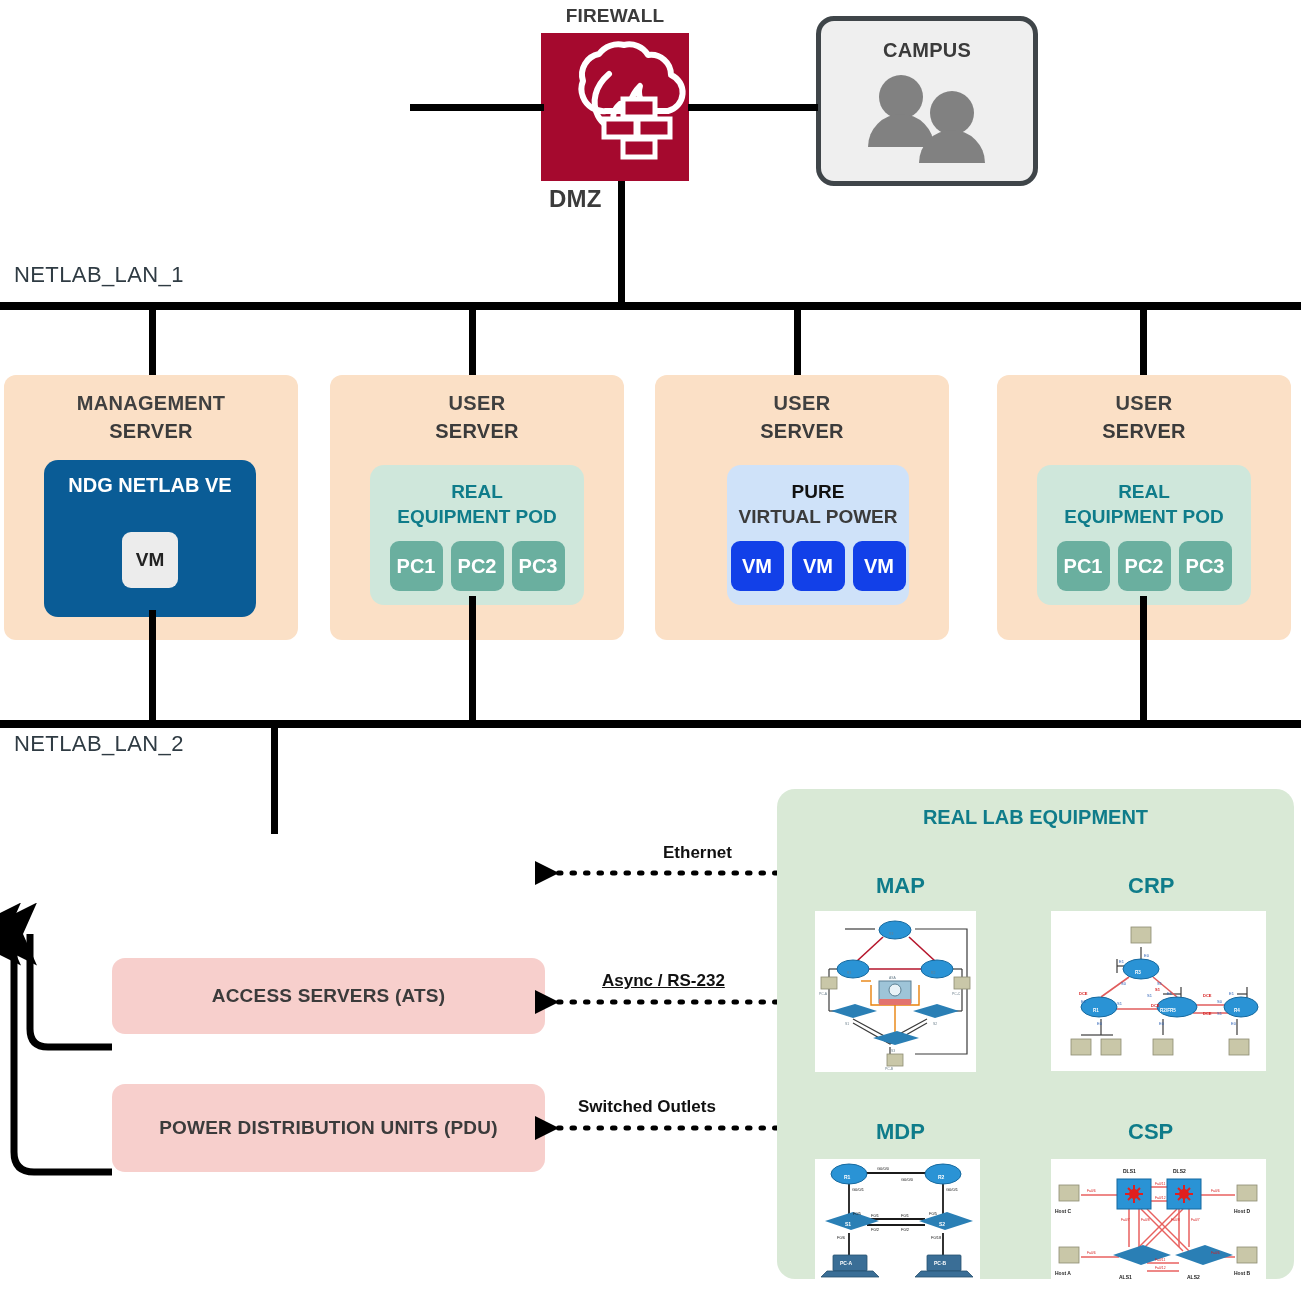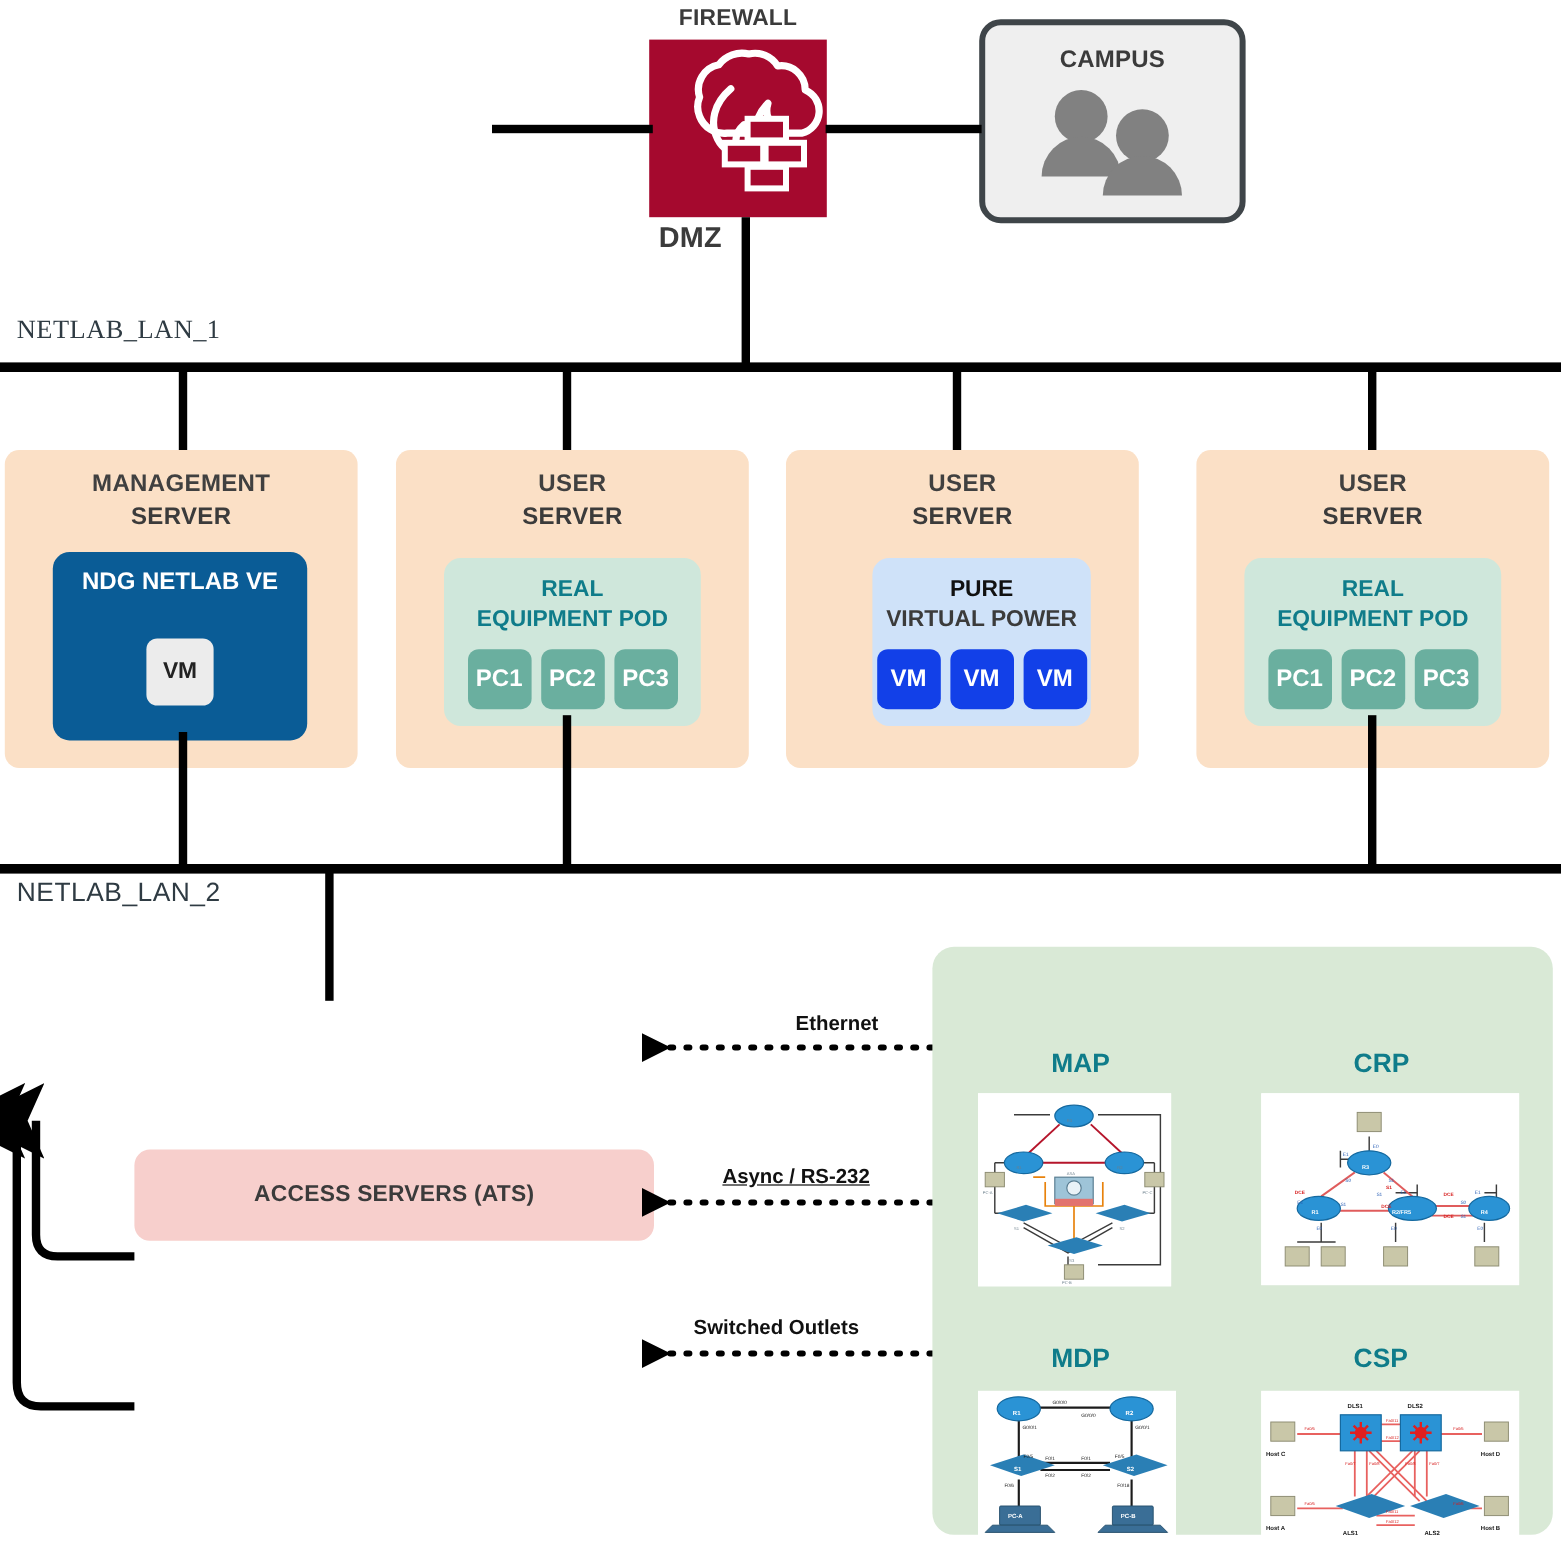--- a/index.html
+++ b/index.html
@@ -223,21 +223,21 @@
         <circle cx="131" cy="44" r="22"></circle>
         <path d="M98 94 a33 33 0 0 1 66 0 z"></path>
       </g>
     </svg>
   </div>
 
   <div class="hline" style="left:410px; top:104px; width:134px;"></div>
   <div class="hline" style="left:688px; top:104px; width:130px;"></div>
   <div class="vline" style="left:618px; top:181px; height:125px;"></div>
 
-  <div class="abs lan-label" style="left:14px; top:262px;font-family:Liberation Serif, serif;">NETLAB_LAN_1</div>
+  <div class="abs lan-label" style="left:14px; top:262px;">NETLAB_LAN_1</div>
   <div class="bus" style="left:0px; top:302px; width:1301px;"></div>
 
   <div class="vline" style="left:149px;  top:308px; height:70px;"></div>
   <div class="vline" style="left:469px;  top:308px; height:70px;"></div>
   <div class="vline" style="left:794px;  top:308px; height:70px;"></div>
   <div class="vline" style="left:1140px; top:308px; height:70px;"></div>
 
   <div class="server-card" style="left:4px; width:294px;">
     <div class="server-title">MANAGEMENT</div>
     <div class="server-sub">SERVER</div>
@@ -299,20 +299,23 @@
   <div class="vline" style="left:469px;  top:596px; height:127px;"></div>
   <div class="vline" style="left:1140px; top:596px; height:127px;"></div>
 
   <div class="bus" style="left:0px; top:720px; width:1301px;"></div>
   <div class="abs lan-label" style="left:14px; top:731px;">NETLAB_LAN_2</div>
   <div class="vline" style="left:271px; top:726px; height:108px;"></div>
 
   <div class="infra-box" id="ats-box">
     <span>ACCESS SERVERS (ATS)</span>
   </div>
+  <div class="infra-box" id="pdu-box">
+    <span>POWER DISTRIBUTION UNITS (PDU)</span>
+  </div>
 
   <svg class="abs" style="left:0px; top:900px;" width="200" height="290">
     <defs>
       <marker id="arrowUp" markerWidth="9" markerHeight="9" refX="4.5" refY="8" orient="auto">
         <path d="M4.5 0 L9 9 L4.5 7 L0 9 Z" fill="#000"></path>
       </marker>
     </defs>
     <path d="M112 147 L48 147 Q30 147 30 129 L30 34" fill="none" stroke="#000" stroke-width="7" marker-end="url(#arrowUp)"></path>
     <path d="M112 272 L34 272 Q14 272 14 252 L14 34" fill="none" stroke="#000" stroke-width="7" marker-end="url(#arrowUp)"></path>
   </svg>
@@ -326,20 +329,21 @@
     <line x1="242" y1="33" x2="14" y2="33" stroke="#000" stroke-width="5" stroke-dasharray="2.5 11" stroke-linecap="round" marker-end="url(#arrowLeft)"></line>
     <line x1="242" y1="162" x2="14" y2="162" stroke="#000" stroke-width="5" stroke-dasharray="2.5 11" stroke-linecap="round" marker-end="url(#arrowLeft)"></line>
     <line x1="242" y1="288" x2="14" y2="288" stroke="#000" stroke-width="5" stroke-dasharray="2.5 11" stroke-linecap="round" marker-end="url(#arrowLeft)"></line>
   </svg>
 
   <div class="link-label" style="left:663px; top:843px;">Ethernet</div>
   <div class="link-label" style="left:602px; top:971px;text-decoration:underline;">Async / RS-232</div>
   <div class="link-label" style="left:578px; top:1097px;">Switched Outlets</div>
 
   <div id="lab-panel">
+    <div id="lab-title">REAL LAB EQUIPMENT</div>
 
     <div class="thumb-title" style="left:99px; top:84px;">MAP</div>
     <div class="thumb" style="left:38px; top:122px; width:161px; height:161px;">
       <svg width="161" height="161" viewBox="0 0 161 161">
         <rect width="161" height="161" fill="#fff"></rect>
         <g stroke="#3b3b3b" stroke-width="1.2" fill="none">
           <path d="M30 18 L60 18"></path>
           <path d="M100 18 L152 18 L152 143 L100 143"></path>
           <path d="M14 58 L14 100"></path>
           <path d="M147 58 L147 100"></path>

